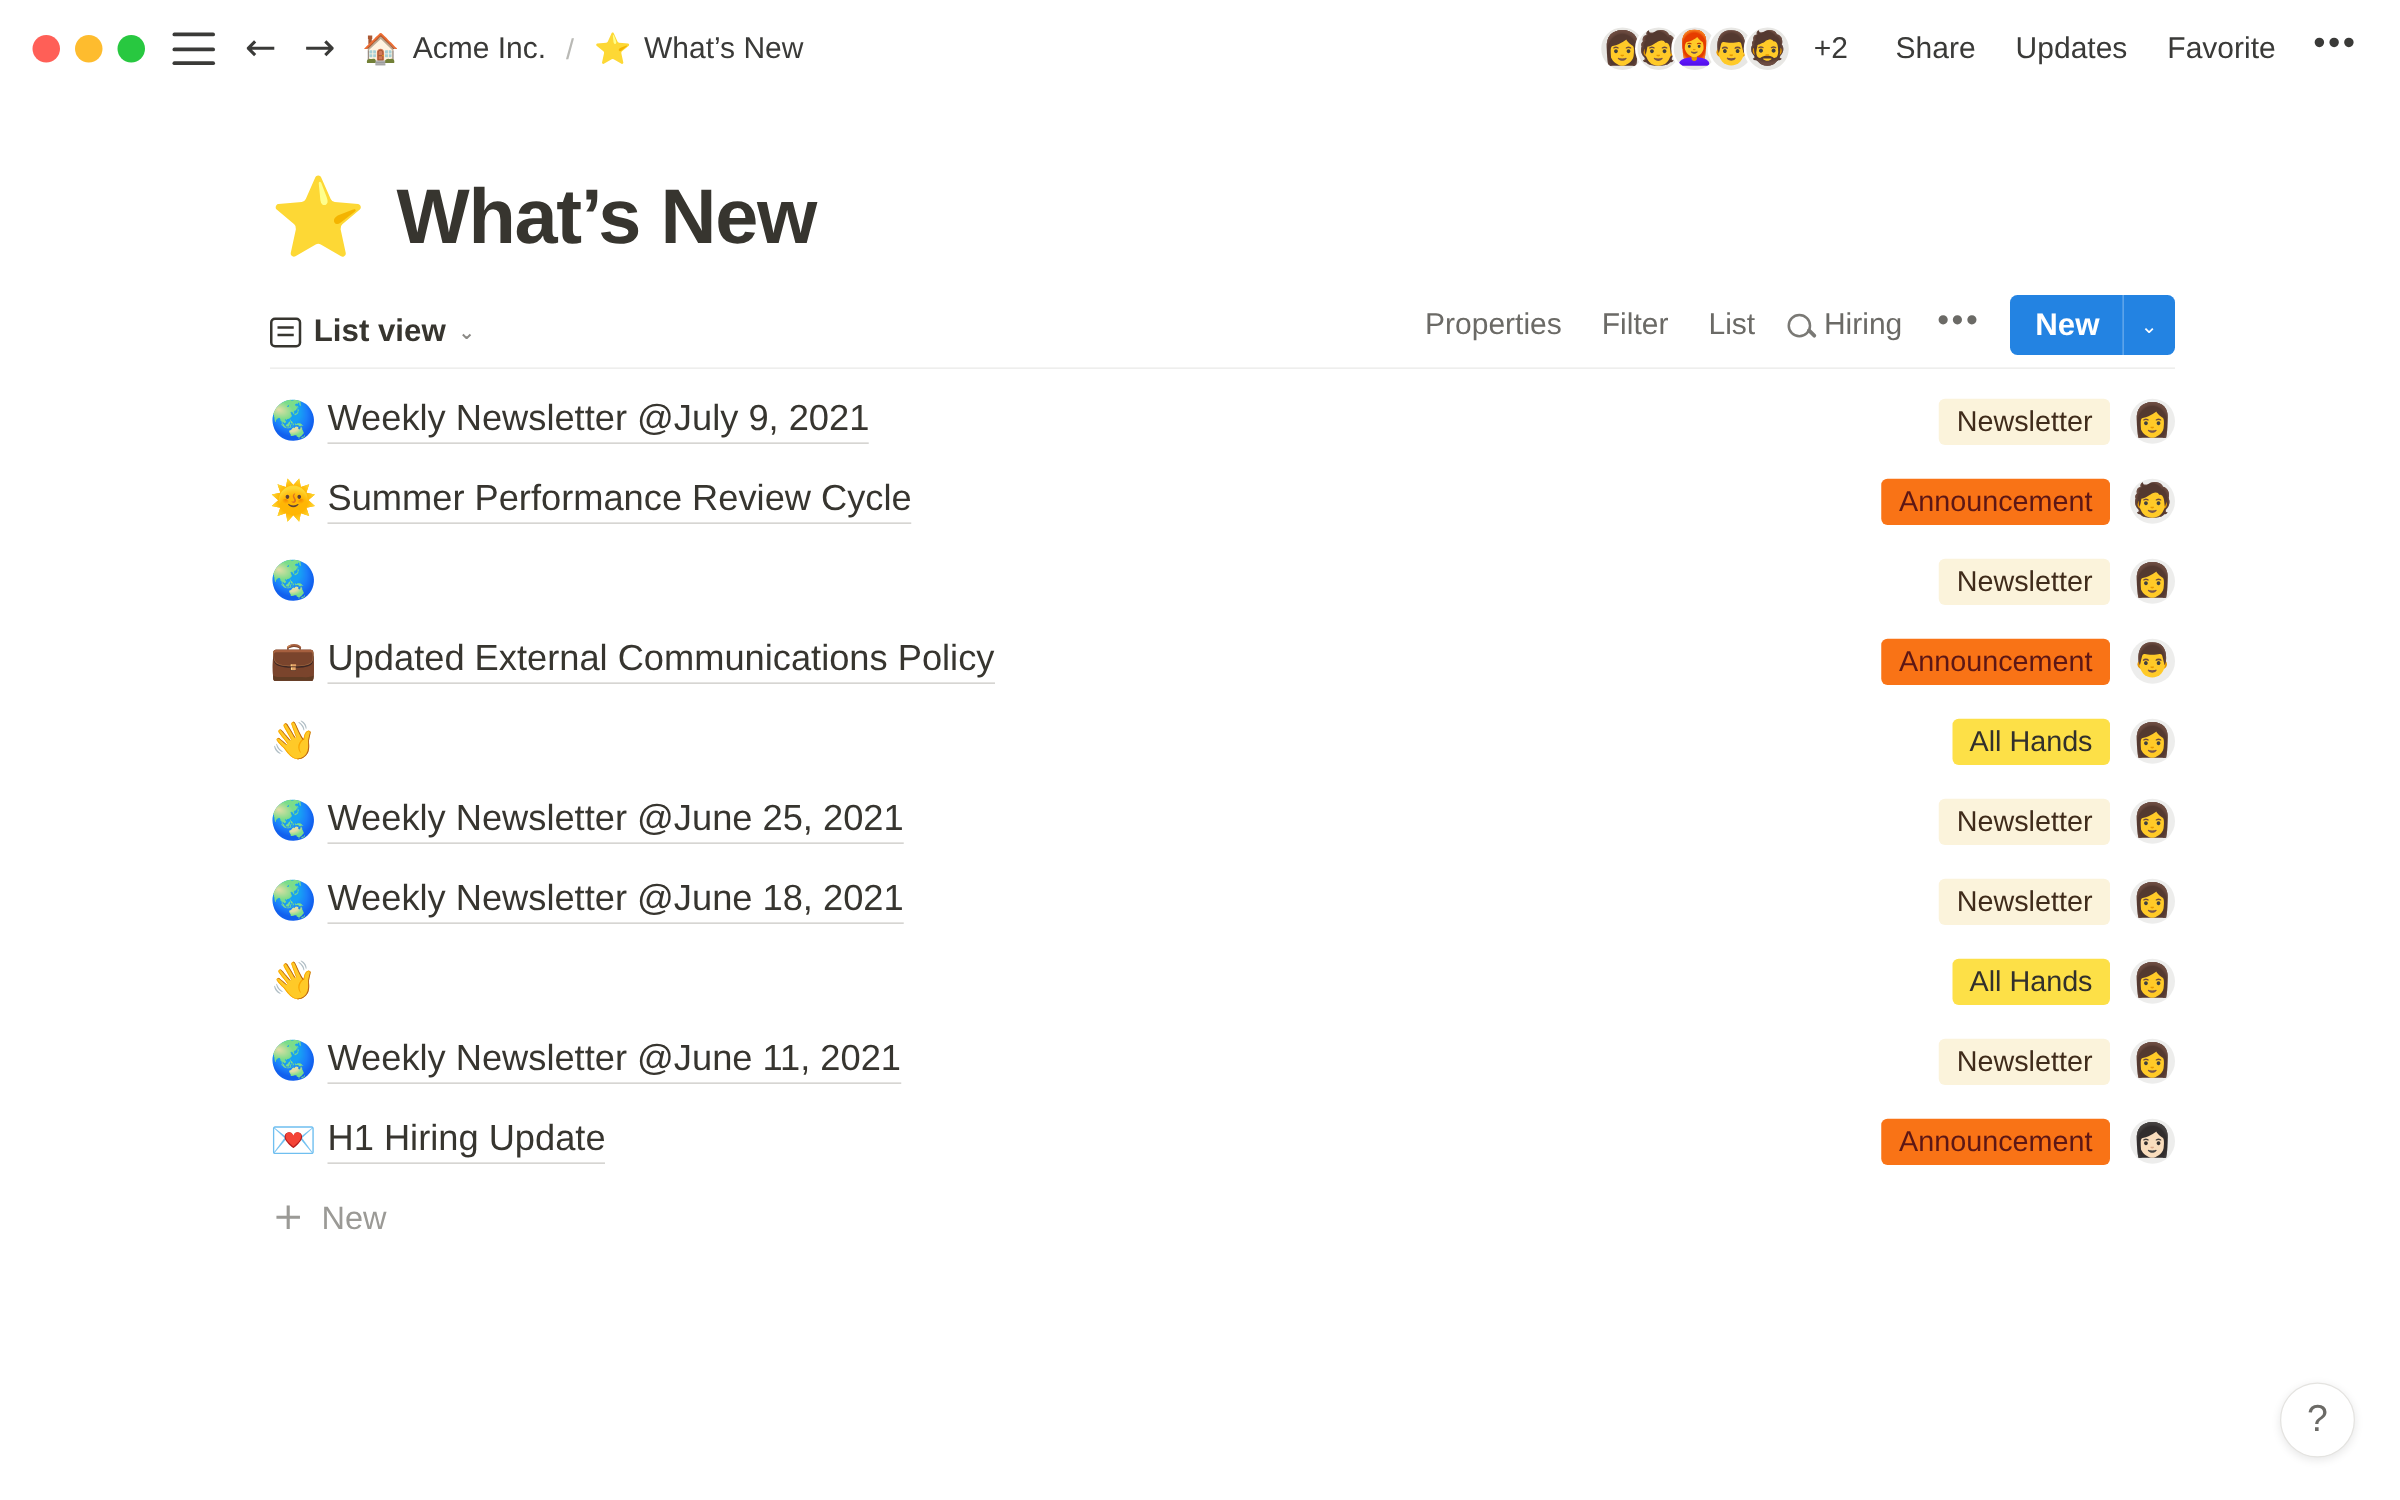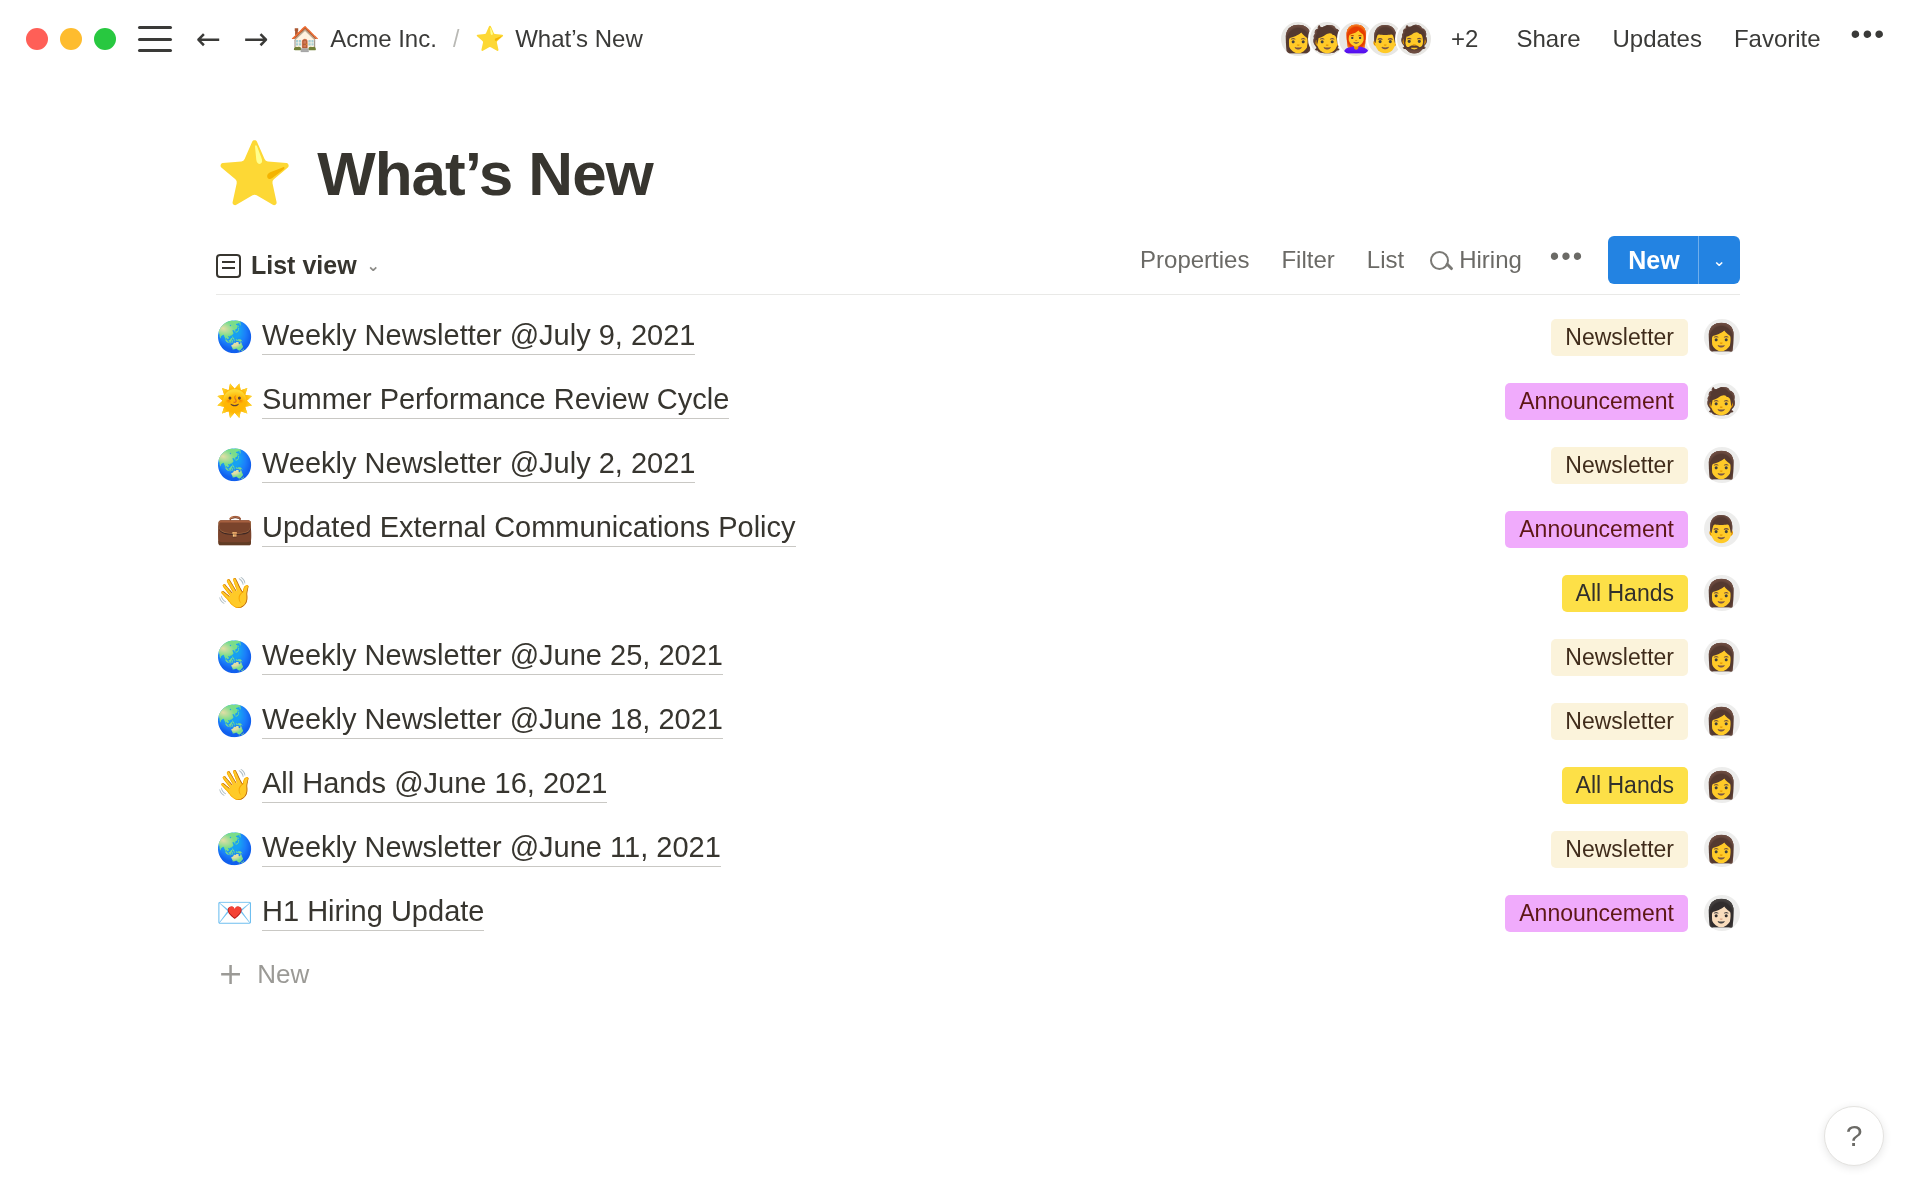--- a/index.html
+++ b/index.html
@@ -154,21 +154,21 @@
     border-bottom: 1.5px solid #c9c8c4;
     padding-bottom: 2px;
   }
   .row .r-right {
     position: absolute; right: 0; display: flex; align-items: center; gap: 16px;
   }
   .tag {
     font-size: 23px; padding: 5px 14px; border-radius: 5px; white-space: nowrap;
   }
   .tag.newsletter { background: #fbf3db; color: #402c1b; }
-  .tag.announcement { background: #f0abfc; color: #5d1715; }
+  .tag.announcement { background: #f97316; color: #5d1715; }
   .tag.allhands { background: #fde047; color: #32302c; }
   .r-av {
     width: 36px; height: 36px; border-radius: 50%;
     display: flex; align-items: center; justify-content: center;
     font-size: 26px; line-height: 1; overflow: hidden;
     background: #ededec;
     font-family: "DejaVu Sans", sans-serif;
   }
 
   .new-row {
@@ -282,21 +282,20 @@
         <span class="r-emoji">🌞</span>
         <span class="r-title">Summer Performance Review Cycle</span>
         <span class="r-right">
           <span class="tag announcement">Announcement</span>
           <span class="r-av">🧑</span>
         </span>
       </div>
 
       <div class="row">
         <span class="r-emoji">🌏</span>
-        <span class="r-title">Weekly Newsletter @July 2, 2021</span>
         <span class="r-right">
           <span class="tag newsletter">Newsletter</span>
           <span class="r-av">👩</span>
         </span>
       </div>
 
       <div class="row">
         <span class="r-emoji">💼</span>
         <span class="r-title">Updated External Communications Policy</span>
         <span class="r-right">
@@ -326,21 +325,20 @@
         <span class="r-emoji">🌏</span>
         <span class="r-title">Weekly Newsletter @June 18, 2021</span>
         <span class="r-right">
           <span class="tag newsletter">Newsletter</span>
           <span class="r-av">👩</span>
         </span>
       </div>
 
       <div class="row">
         <span class="r-emoji">👋</span>
-        <span class="r-title">All Hands @June 16, 2021</span>
         <span class="r-right">
           <span class="tag allhands">All Hands</span>
           <span class="r-av">👩</span>
         </span>
       </div>
 
       <div class="row">
         <span class="r-emoji">🌏</span>
         <span class="r-title">Weekly Newsletter @June 11, 2021</span>
         <span class="r-right">

